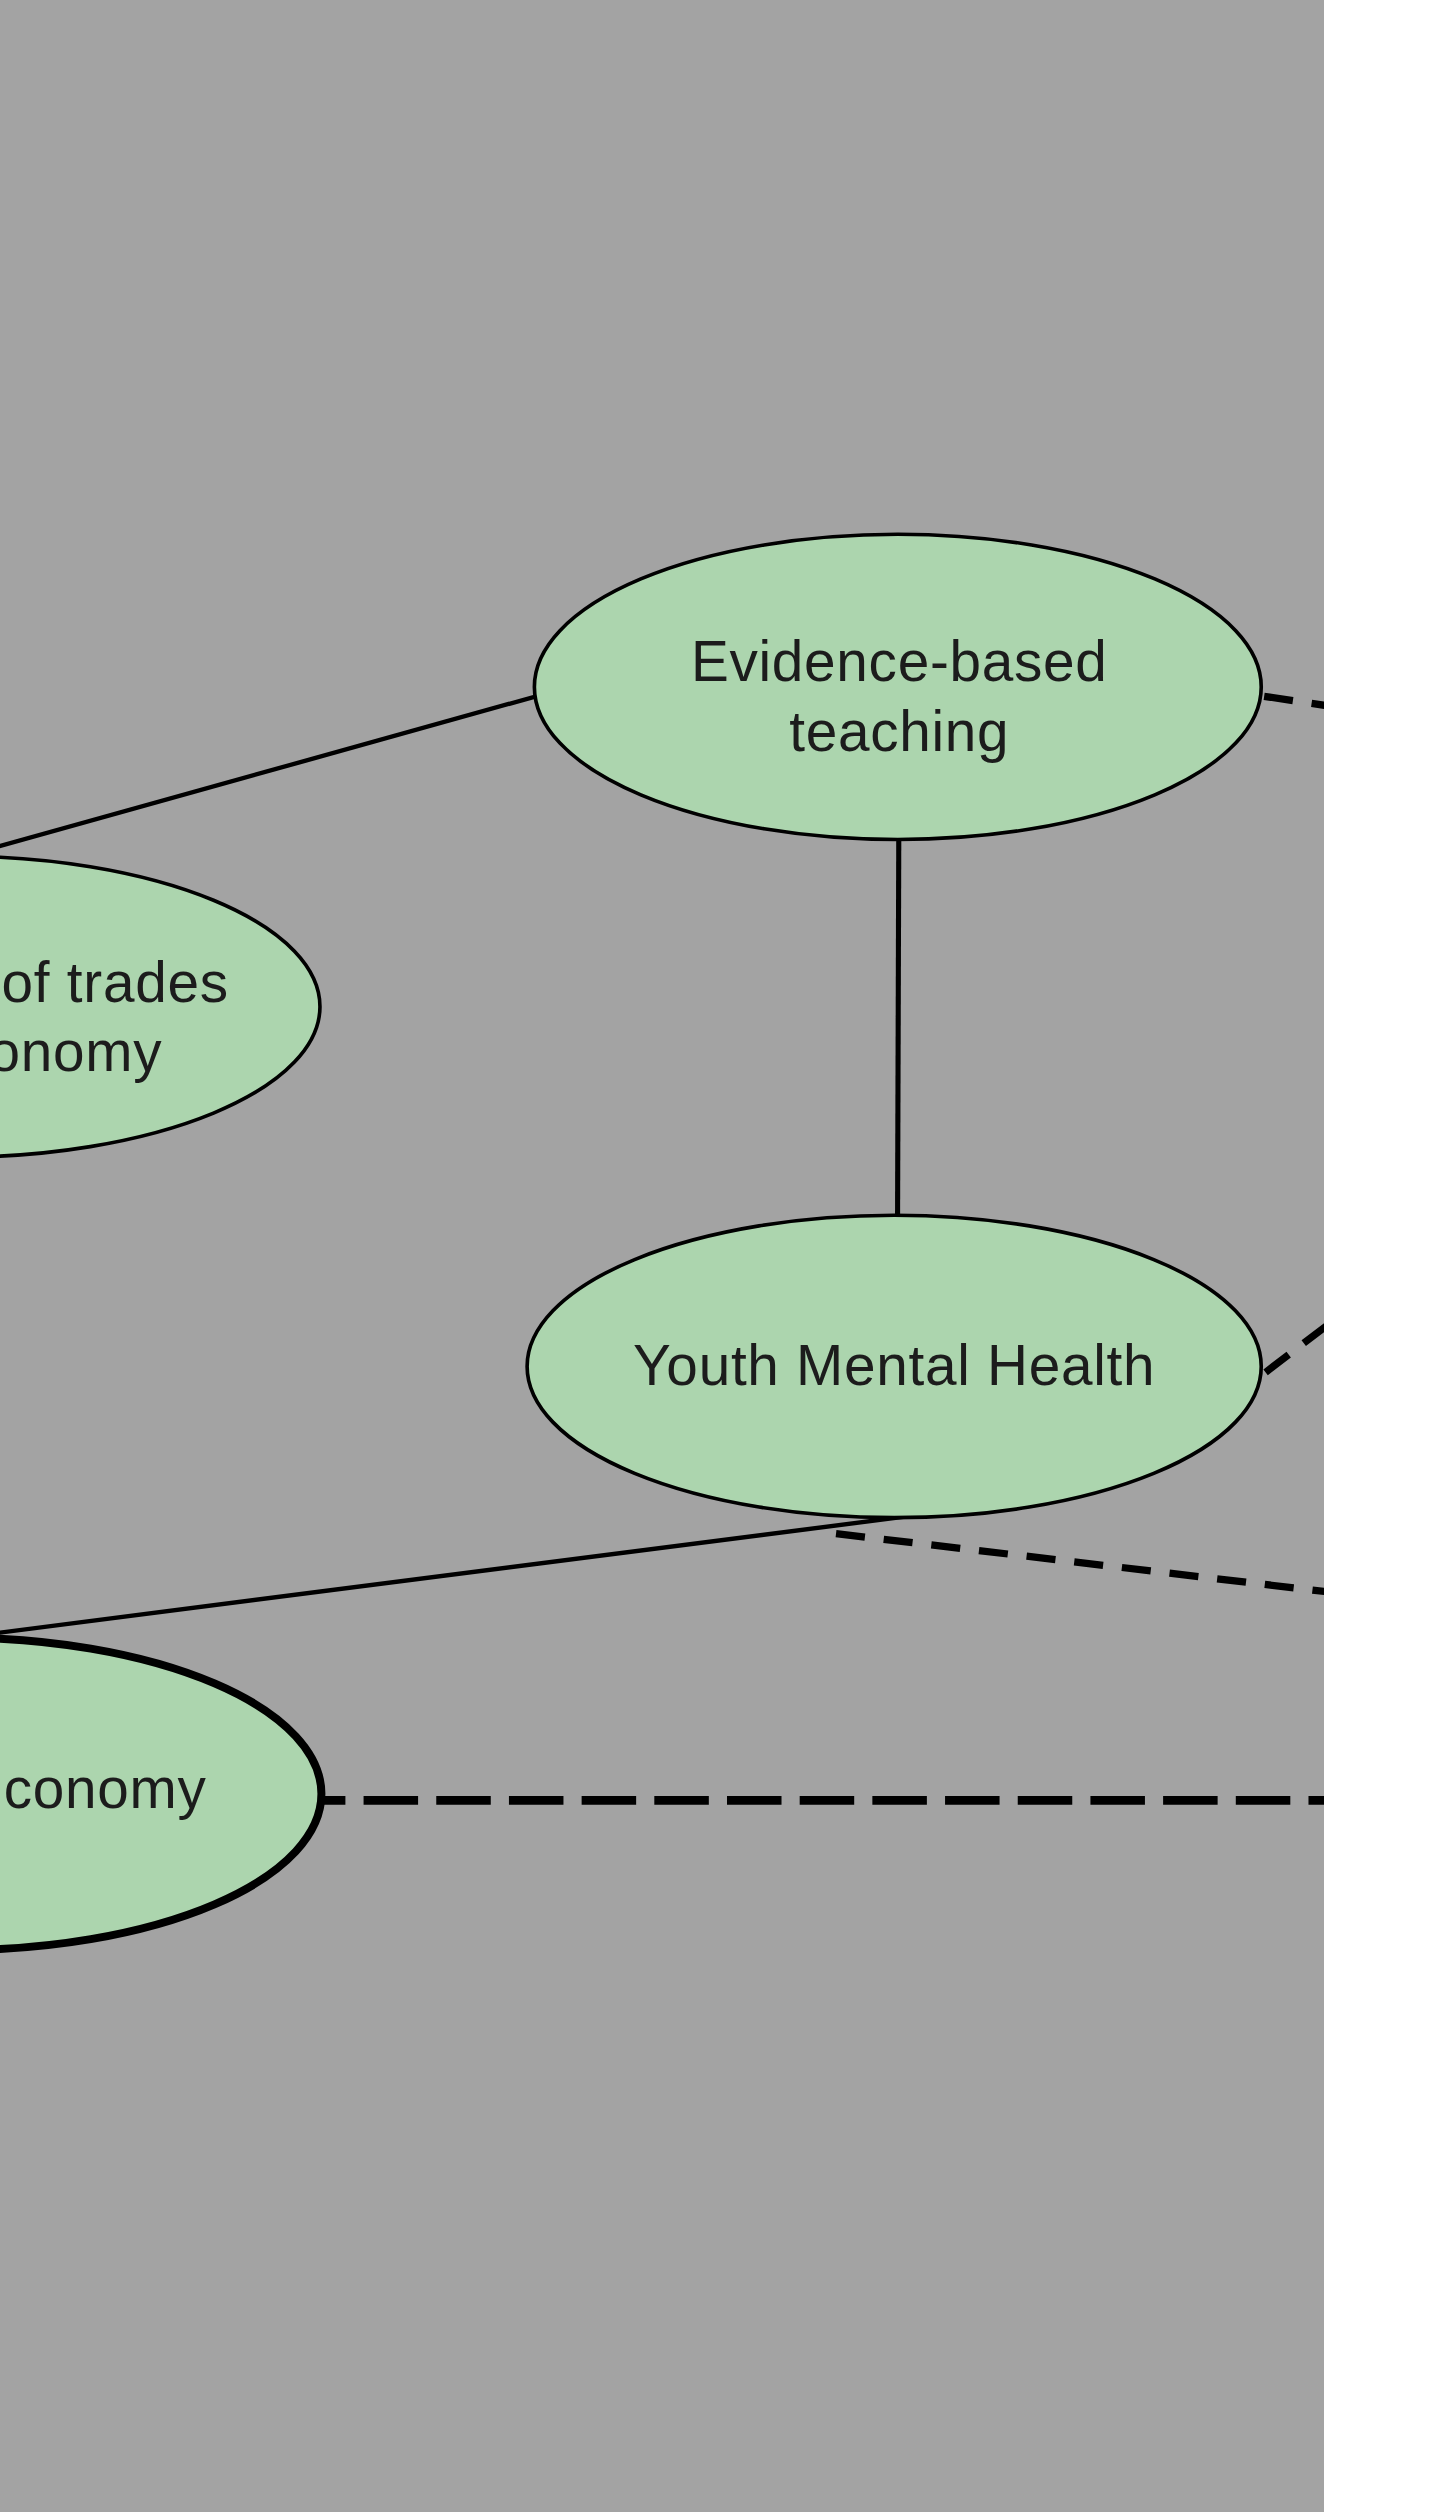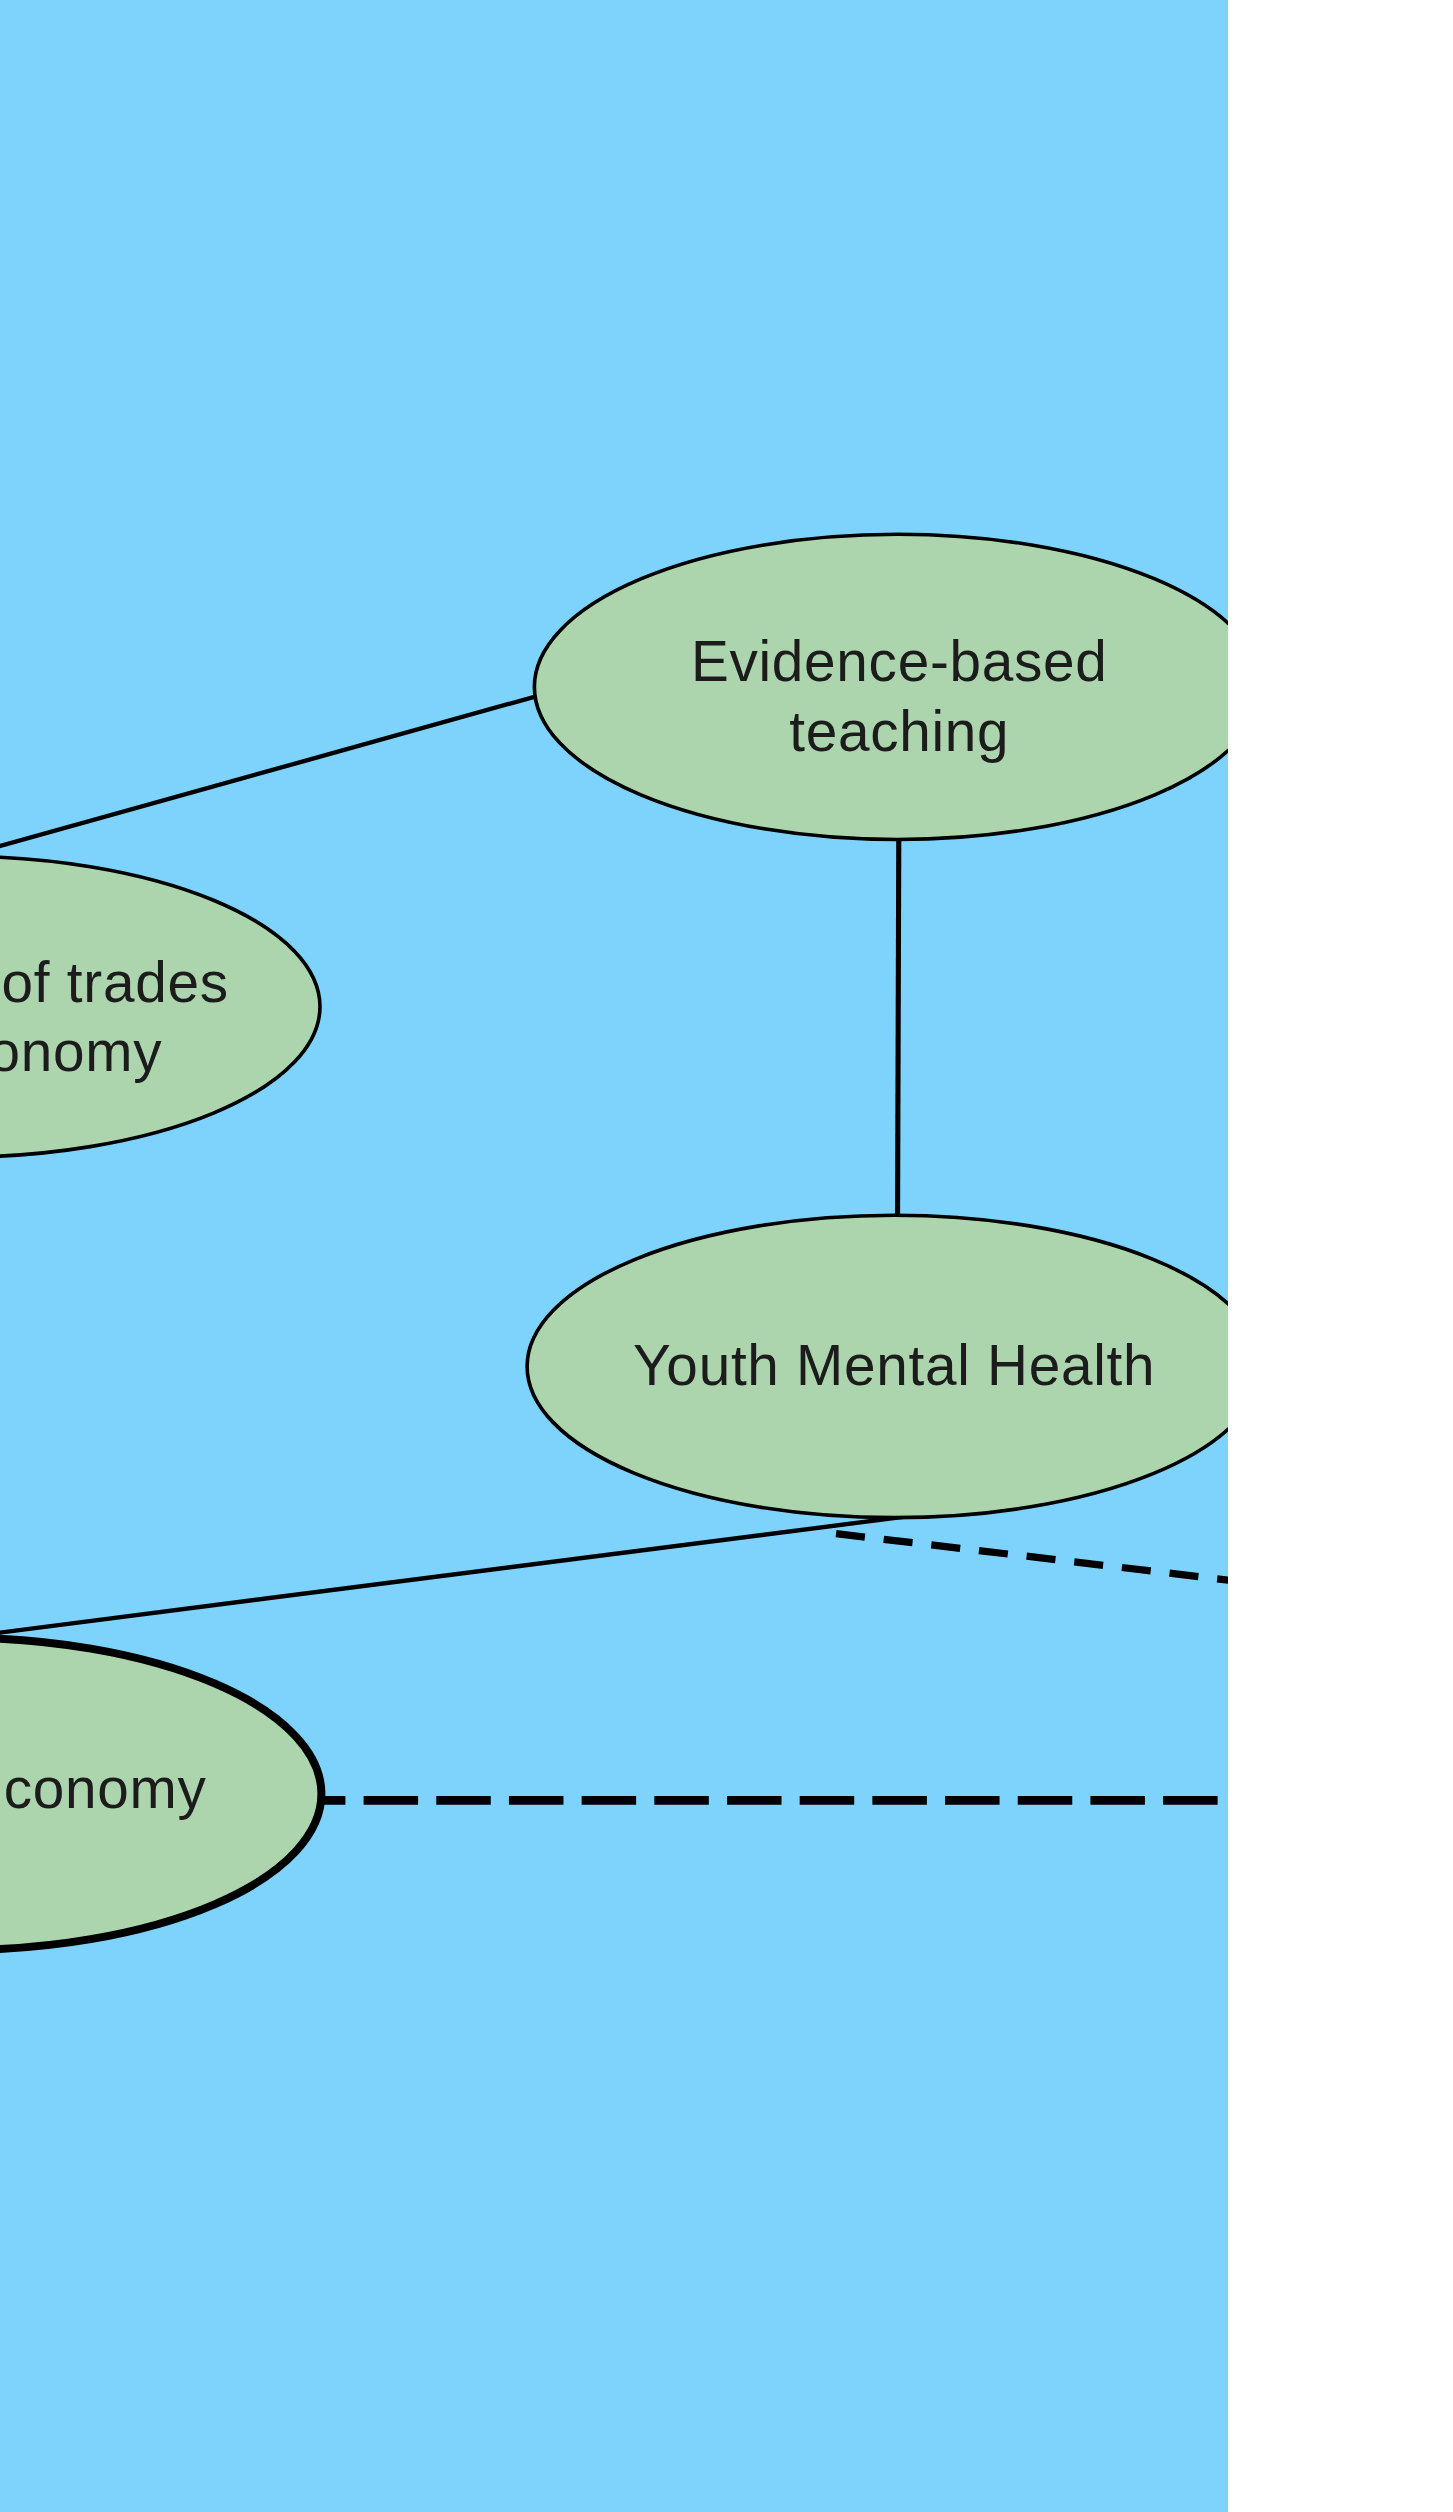--- a/index.html
+++ b/index.html
@@ -1,23 +1,23 @@
 <!DOCTYPE html>
 <html style="font-size:11.6px"><head>
 <meta charset="utf-8">
 <style>
   html, body {
     margin: 0;
     padding: 0;
     background: #ffffff;
   }
   .canvas-wrap {
-    width: 1228px;
+    width: 1324px;
     height: 2512px;
-    background: #7dd3fc;
+    background: #a3a3a3;
     overflow: hidden;
     position: relative;
   }
   svg {
     display: block;
   }
   .node-label {
     font-family: "Liberation Sans", sans-serif;
     font-size: 78px;
     letter-spacing: 1px;

